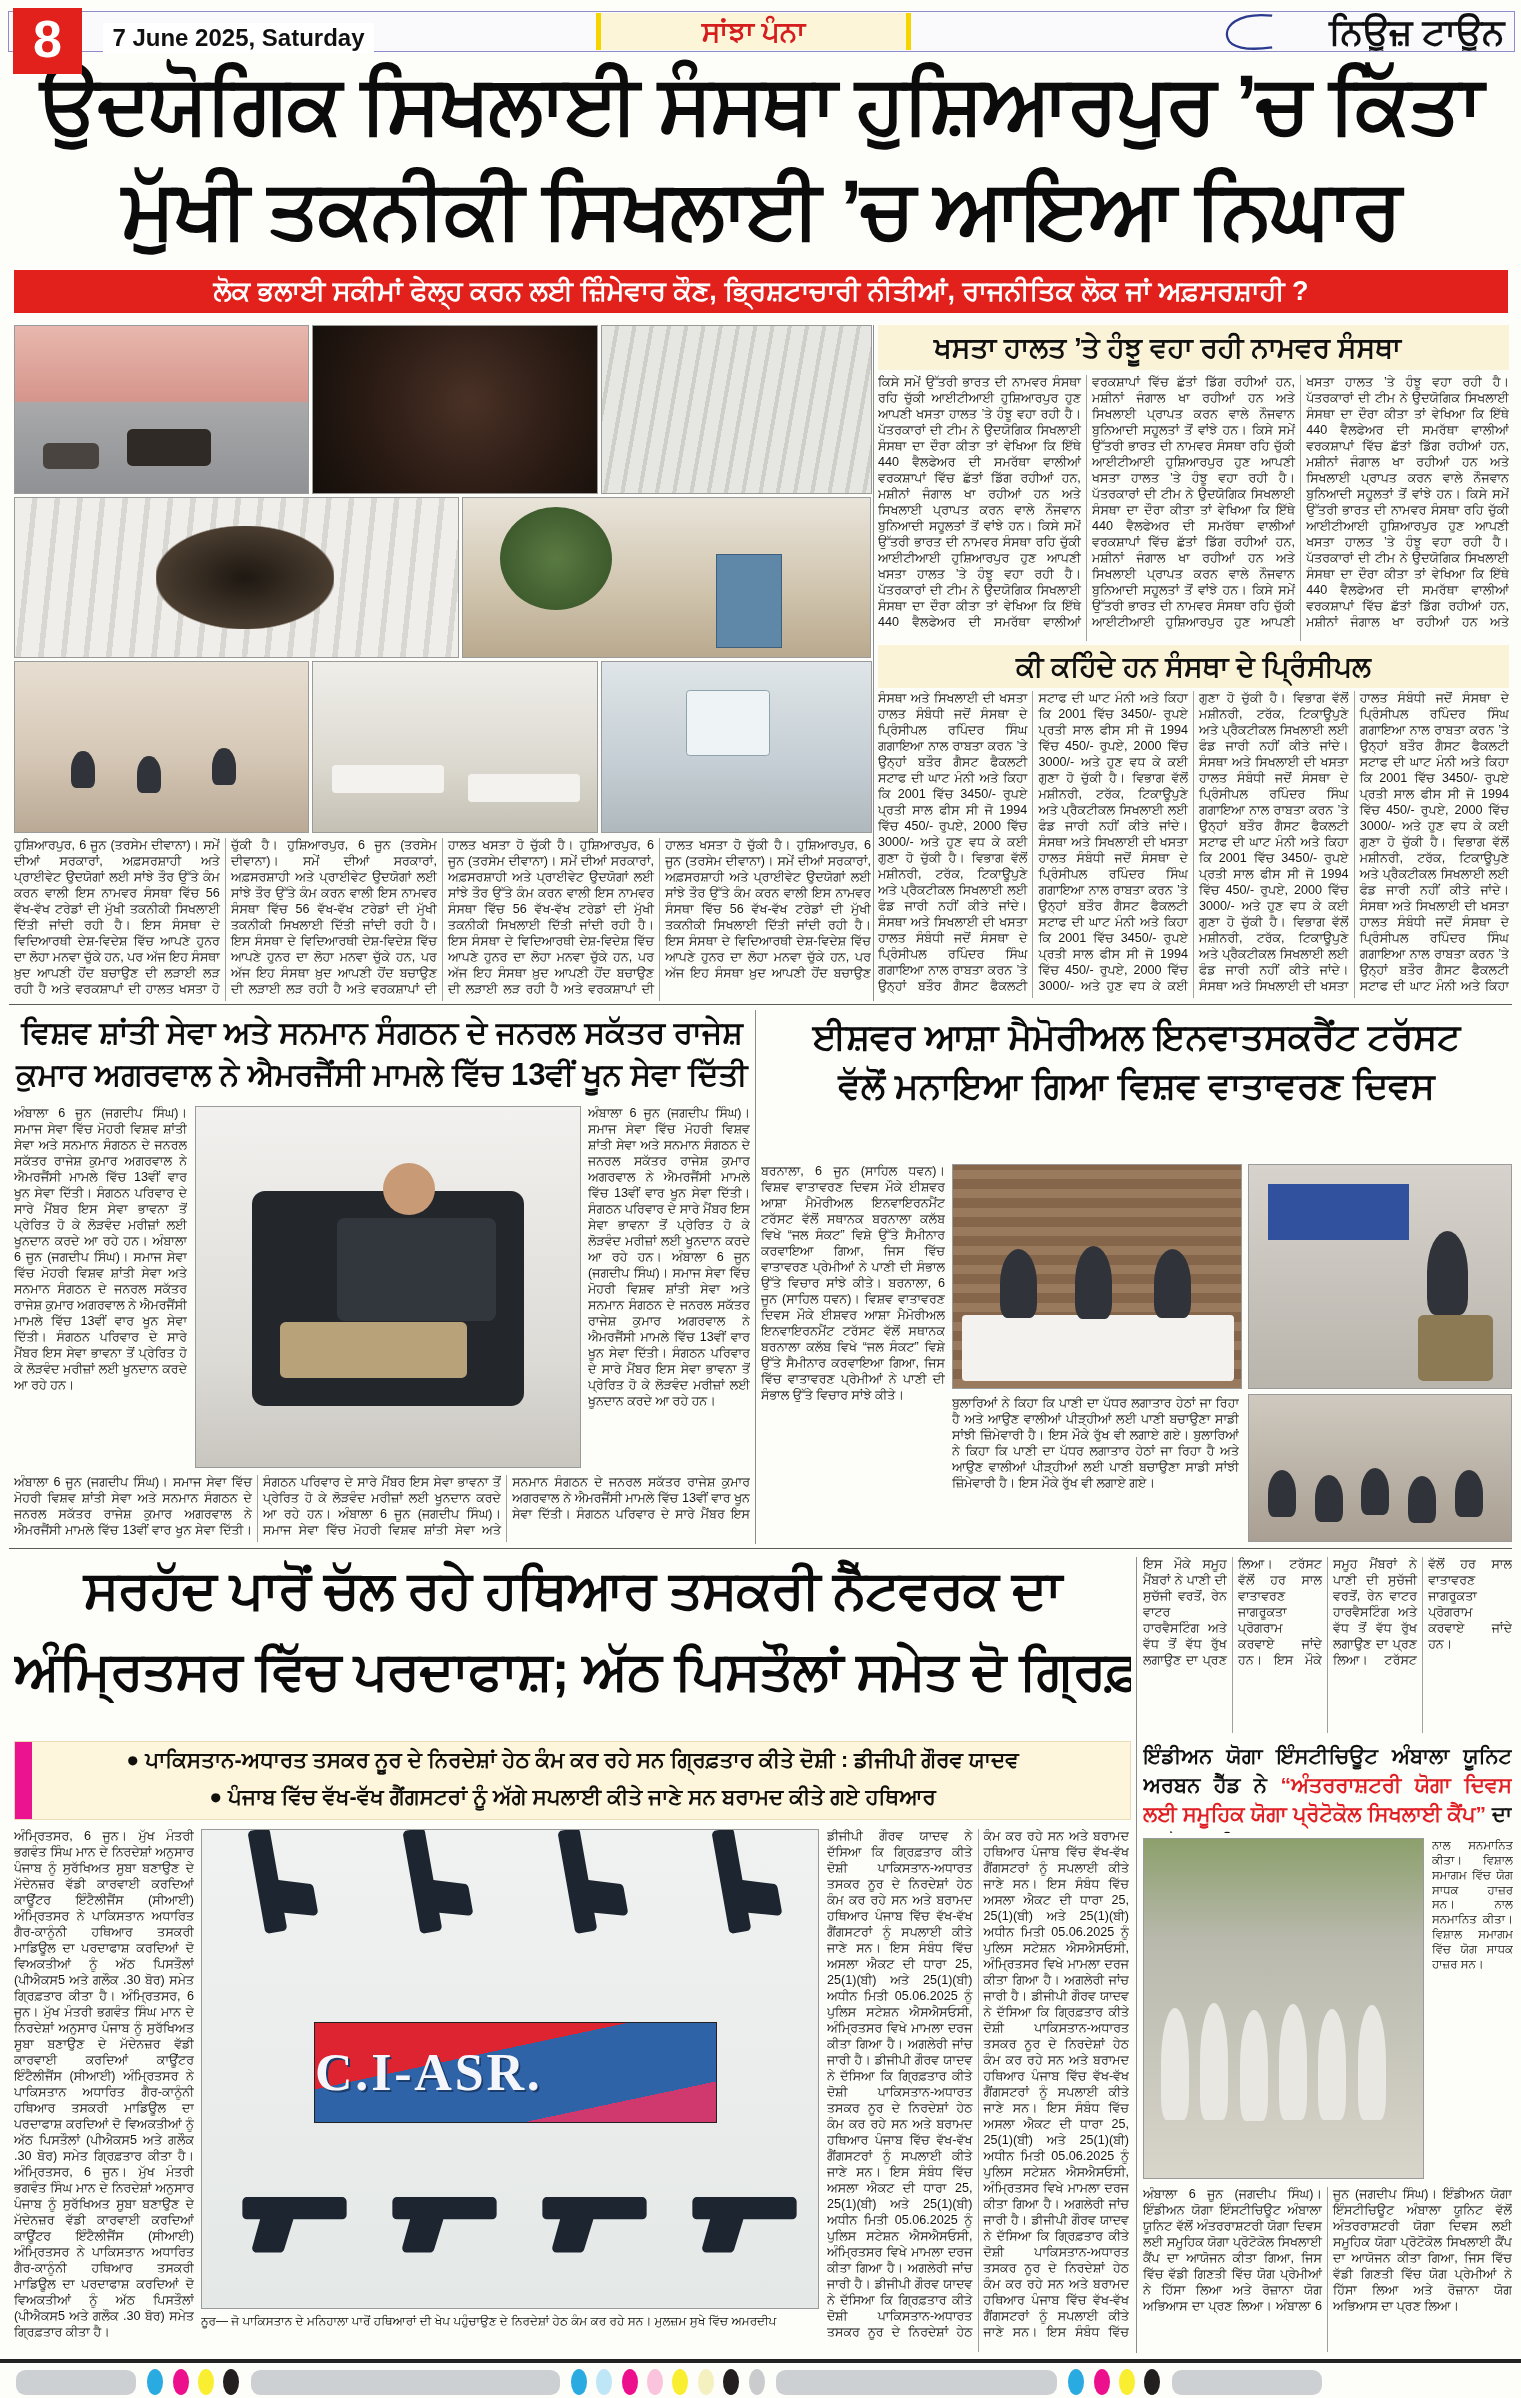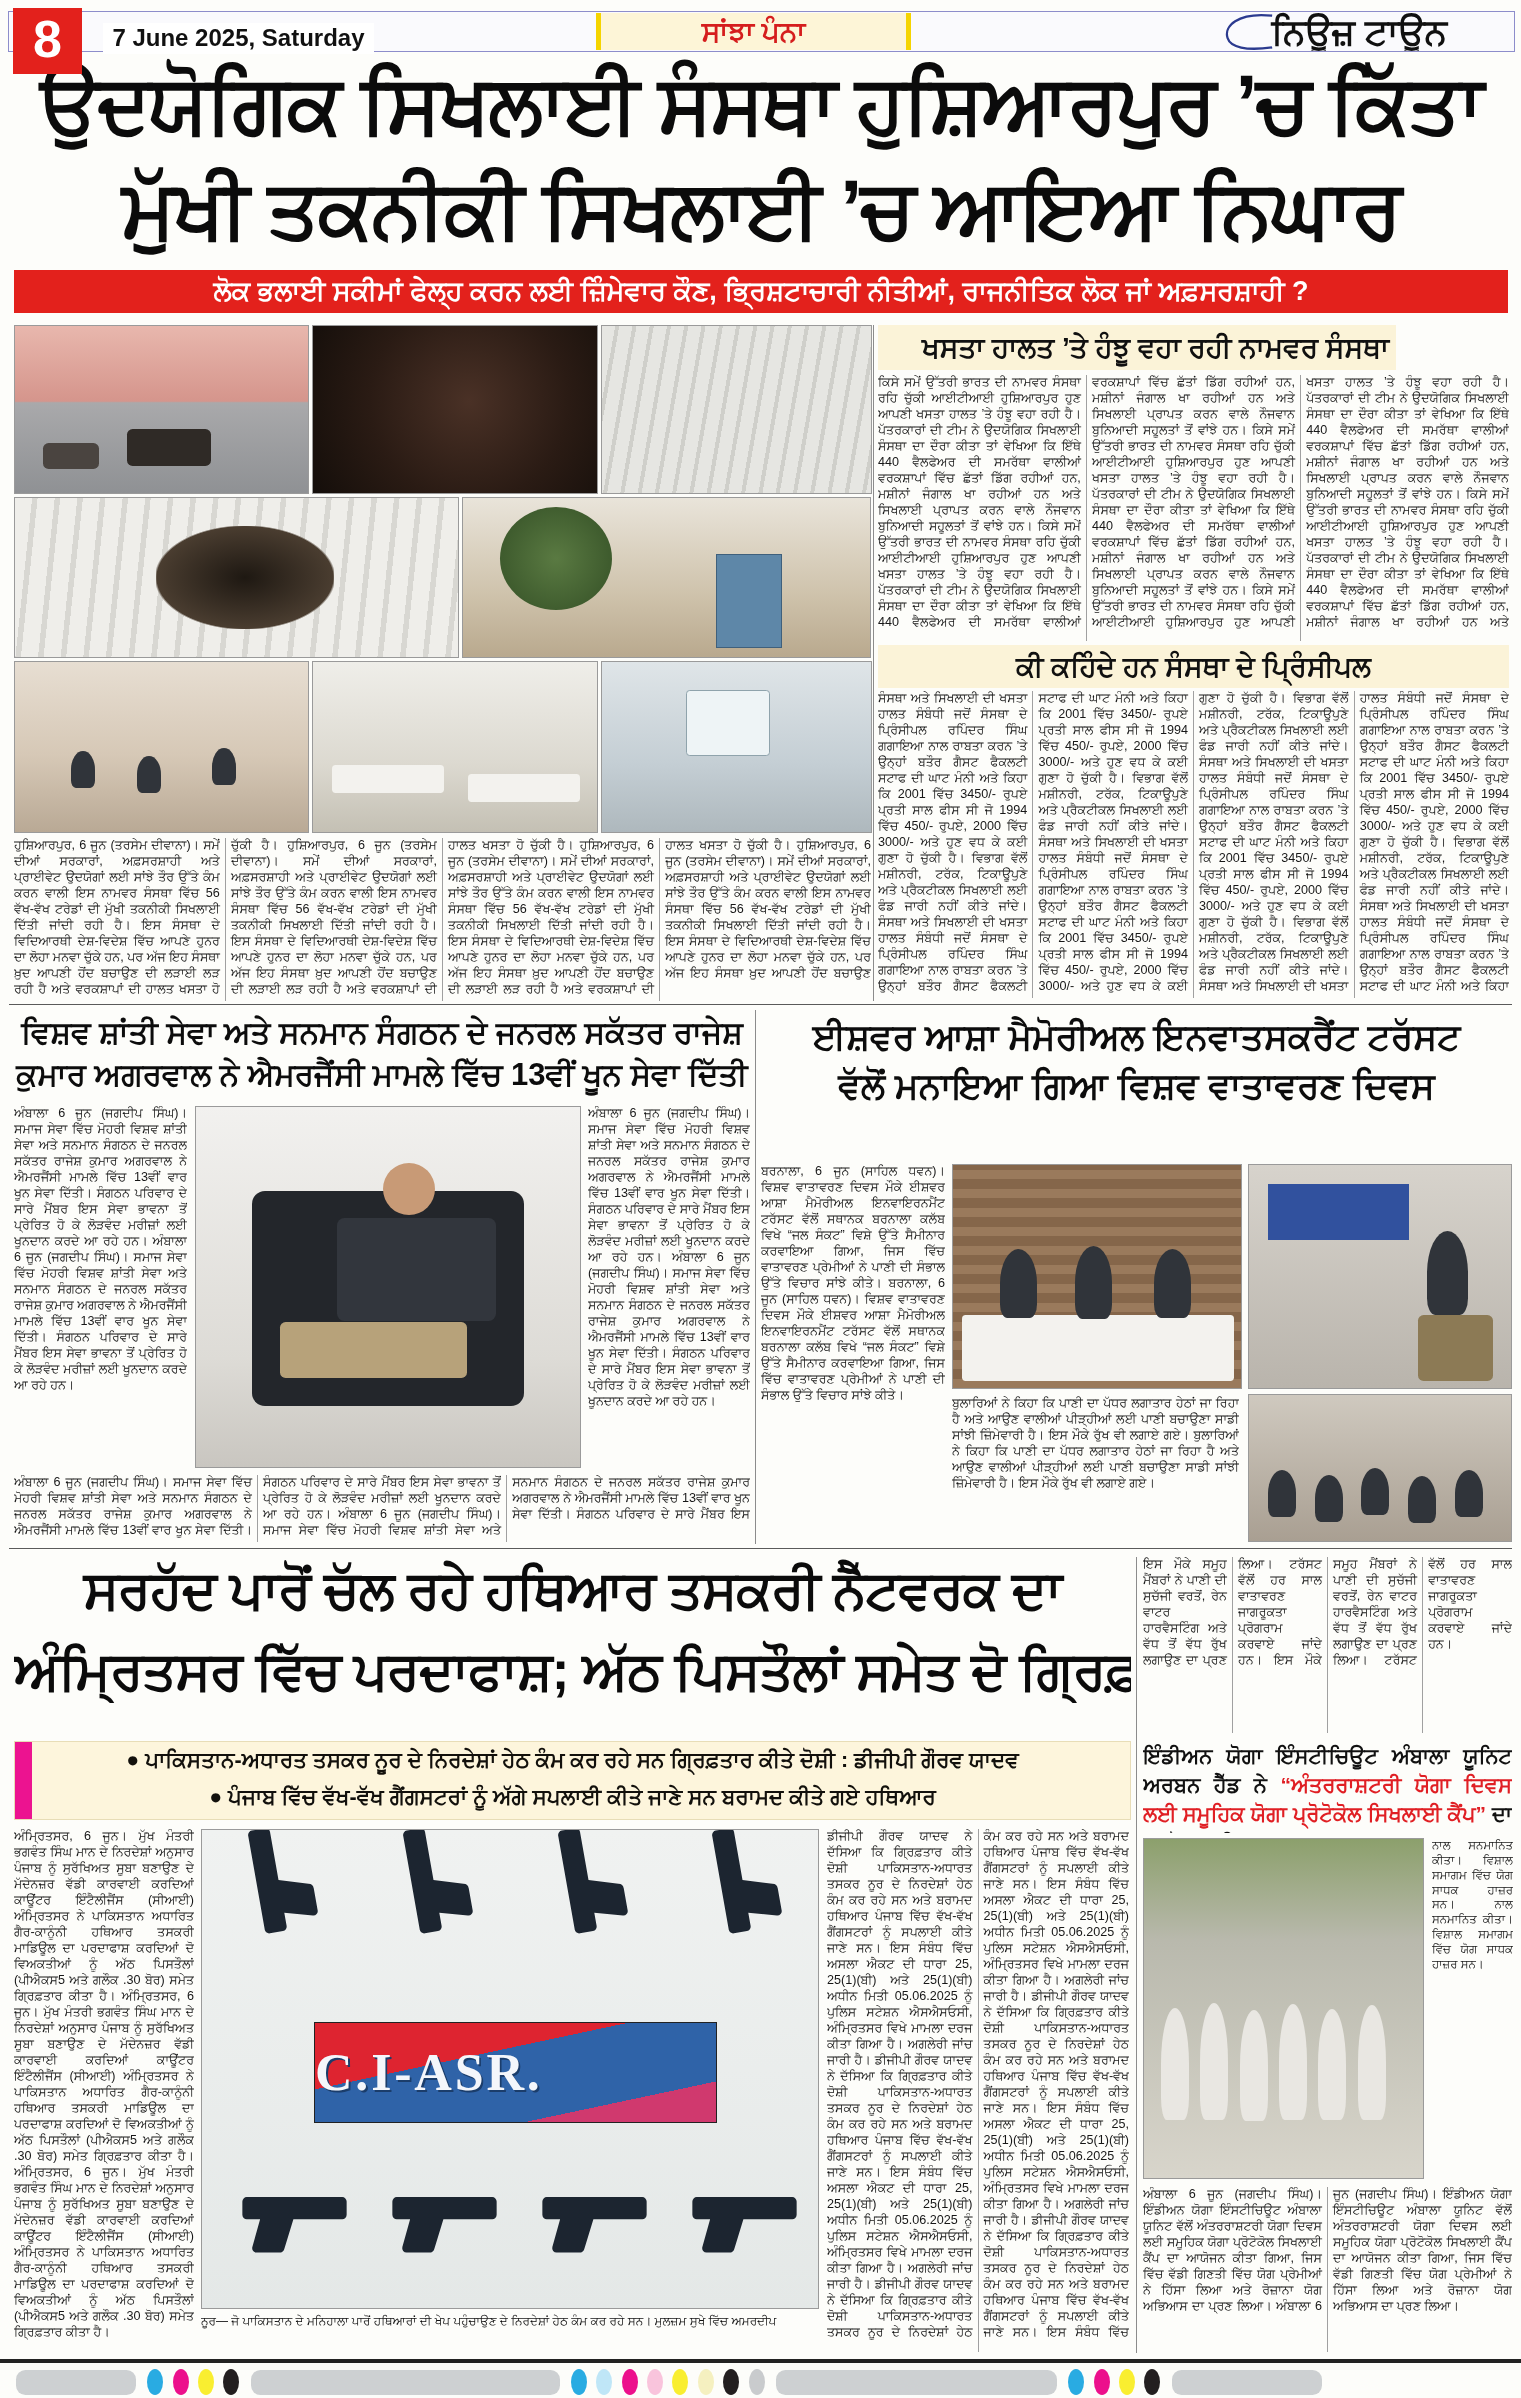--- a/index.html
+++ b/index.html
@@ -9,21 +9,21 @@
   .abs{position:absolute;overflow:hidden}
 
   
   .hdr-bar{left:7.5px;top:11.2px;width:1507px;height:41px;background:#fafafd;border:1.9px solid #8d8dcb}
   .pageno{left:13px;top:7.5px;width:69px;height:66px;background:#e3211c;color:#fff;
           font-size:52px;font-weight:800;text-align:center;line-height:62px;z-index:3}
   .date-txt{left:103px;top:22.5px;font-size:24px;font-weight:700;color:#111;background:#fff;padding:1.9px 9.4px}
   .sec-box{left:596px;top:13px;width:315px;height:37px;background:#fdf5d7;
            border-left:5.6px solid #f5d400;border-right:5.6px solid #f5d400;
            text-align:center;line-height:37px;font-size:28px;font-weight:800;color:#d51d1d;z-index:2}
-  .masthead{left:1214px;top:12px;width:298px;height:39px;text-align:center;z-index:2;background:#fafafd}
+  .masthead{left:1214px;top:12px;width:298px;height:39px;text-align:right;z-index:2;background:#fafafd}
   .masthead .mh-txt{font-size:36px;font-weight:800;color:#101010;line-height:39px;padding-right:7.5px}
   .mh-swoosh{position:absolute;left:3.7px;top:0}
 
   
   .h1{left:0;top:54px;width:1522px;font-size:81px;font-weight:800;text-align:center;
       letter-spacing:-1.9px;color:#0b0b0b;line-height:101px;white-space:nowrap}
   .h1b{top:159px}
   .strap{left:14px;top:270px;width:1494px;height:43px;background:#e3211c;color:#fff;
          font-size:27px;font-weight:700;text-align:center;line-height:43px}
   .photo{border:0.9px solid #9a9a9a}
@@ -141,21 +141,21 @@
     <div class="cloth" style="left:155px;top:112px;width:112px;height:28px"></div>
   </div>
   <div class="abs photo p-interior" style="left:601px;top:661px;width:271px;height:172px">
     <div class="cloth" style="left:84px;top:28px;width:84px;height:66px;background:#eef4f6;border:1.9px solid #8fa3ac"></div>
   </div>
 
   <div class="abs body-text cols-4" style="left:14px;top:838px;width:857px;height:163px">ਹੁਸ਼ਿਆਰਪੁਰ, 6 ਜੂਨ (ਤਰਸੇਮ ਦੀਵਾਨਾ)। ਸਮੇਂ ਦੀਆਂ ਸਰਕਾਰਾਂ, ਅਫ਼ਸਰਸ਼ਾਹੀ ਅਤੇ ਪ੍ਰਾਈਵੇਟ ਉਦਯੋਗਾਂ ਲਈ ਸਾਂਝੇ ਤੌਰ ਉੱਤੇ ਕੰਮ ਕਰਨ ਵਾਲੀ ਇਸ ਨਾਮਵਰ ਸੰਸਥਾ ਵਿੱਚ 56 ਵੱਖ-ਵੱਖ ਟਰੇਡਾਂ ਦੀ ਮੁੱਖੀ ਤਕਨੀਕੀ ਸਿਖਲਾਈ ਦਿੱਤੀ ਜਾਂਦੀ ਰਹੀ ਹੈ। ਇਸ ਸੰਸਥਾ ਦੇ ਵਿਦਿਆਰਥੀ ਦੇਸ਼-ਵਿਦੇਸ਼ ਵਿੱਚ ਆਪਣੇ ਹੁਨਰ ਦਾ ਲੋਹਾ ਮਨਵਾ ਚੁੱਕੇ ਹਨ, ਪਰ ਅੱਜ ਇਹ ਸੰਸਥਾ ਖ਼ੁਦ ਆਪਣੀ ਹੋਂਦ ਬਚਾਉਣ ਦੀ ਲੜਾਈ ਲੜ ਰਹੀ ਹੈ ਅਤੇ ਵਰਕਸ਼ਾਪਾਂ ਦੀ ਹਾਲਤ ਖਸਤਾ ਹੋ ਚੁੱਕੀ ਹੈ। ਹੁਸ਼ਿਆਰਪੁਰ, 6 ਜੂਨ (ਤਰਸੇਮ ਦੀਵਾਨਾ)। ਸਮੇਂ ਦੀਆਂ ਸਰਕਾਰਾਂ, ਅਫ਼ਸਰਸ਼ਾਹੀ ਅਤੇ ਪ੍ਰਾਈਵੇਟ ਉਦਯੋਗਾਂ ਲਈ ਸਾਂਝੇ ਤੌਰ ਉੱਤੇ ਕੰਮ ਕਰਨ ਵਾਲੀ ਇਸ ਨਾਮਵਰ ਸੰਸਥਾ ਵਿੱਚ 56 ਵੱਖ-ਵੱਖ ਟਰੇਡਾਂ ਦੀ ਮੁੱਖੀ ਤਕਨੀਕੀ ਸਿਖਲਾਈ ਦਿੱਤੀ ਜਾਂਦੀ ਰਹੀ ਹੈ। ਇਸ ਸੰਸਥਾ ਦੇ ਵਿਦਿਆਰਥੀ ਦੇਸ਼-ਵਿਦੇਸ਼ ਵਿੱਚ ਆਪਣੇ ਹੁਨਰ ਦਾ ਲੋਹਾ ਮਨਵਾ ਚੁੱਕੇ ਹਨ, ਪਰ ਅੱਜ ਇਹ ਸੰਸਥਾ ਖ਼ੁਦ ਆਪਣੀ ਹੋਂਦ ਬਚਾਉਣ ਦੀ ਲੜਾਈ ਲੜ ਰਹੀ ਹੈ ਅਤੇ ਵਰਕਸ਼ਾਪਾਂ ਦੀ ਹਾਲਤ ਖਸਤਾ ਹੋ ਚੁੱਕੀ ਹੈ। ਹੁਸ਼ਿਆਰਪੁਰ, 6 ਜੂਨ (ਤਰਸੇਮ ਦੀਵਾਨਾ)। ਸਮੇਂ ਦੀਆਂ ਸਰਕਾਰਾਂ, ਅਫ਼ਸਰਸ਼ਾਹੀ ਅਤੇ ਪ੍ਰਾਈਵੇਟ ਉਦਯੋਗਾਂ ਲਈ ਸਾਂਝੇ ਤੌਰ ਉੱਤੇ ਕੰਮ ਕਰਨ ਵਾਲੀ ਇਸ ਨਾਮਵਰ ਸੰਸਥਾ ਵਿੱਚ 56 ਵੱਖ-ਵੱਖ ਟਰੇਡਾਂ ਦੀ ਮੁੱਖੀ ਤਕਨੀਕੀ ਸਿਖਲਾਈ ਦਿੱਤੀ ਜਾਂਦੀ ਰਹੀ ਹੈ। ਇਸ ਸੰਸਥਾ ਦੇ ਵਿਦਿਆਰਥੀ ਦੇਸ਼-ਵਿਦੇਸ਼ ਵਿੱਚ ਆਪਣੇ ਹੁਨਰ ਦਾ ਲੋਹਾ ਮਨਵਾ ਚੁੱਕੇ ਹਨ, ਪਰ ਅੱਜ ਇਹ ਸੰਸਥਾ ਖ਼ੁਦ ਆਪਣੀ ਹੋਂਦ ਬਚਾਉਣ ਦੀ ਲੜਾਈ ਲੜ ਰਹੀ ਹੈ ਅਤੇ ਵਰਕਸ਼ਾਪਾਂ ਦੀ ਹਾਲਤ ਖਸਤਾ ਹੋ ਚੁੱਕੀ ਹੈ। ਹੁਸ਼ਿਆਰਪੁਰ, 6 ਜੂਨ (ਤਰਸੇਮ ਦੀਵਾਨਾ)। ਸਮੇਂ ਦੀਆਂ ਸਰਕਾਰਾਂ, ਅਫ਼ਸਰਸ਼ਾਹੀ ਅਤੇ ਪ੍ਰਾਈਵੇਟ ਉਦਯੋਗਾਂ ਲਈ ਸਾਂਝੇ ਤੌਰ ਉੱਤੇ ਕੰਮ ਕਰਨ ਵਾਲੀ ਇਸ ਨਾਮਵਰ ਸੰਸਥਾ ਵਿੱਚ 56 ਵੱਖ-ਵੱਖ ਟਰੇਡਾਂ ਦੀ ਮੁੱਖੀ ਤਕਨੀਕੀ ਸਿਖਲਾਈ ਦਿੱਤੀ ਜਾਂਦੀ ਰਹੀ ਹੈ। ਇਸ ਸੰਸਥਾ ਦੇ ਵਿਦਿਆਰਥੀ ਦੇਸ਼-ਵਿਦੇਸ਼ ਵਿੱਚ ਆਪਣੇ ਹੁਨਰ ਦਾ ਲੋਹਾ ਮਨਵਾ ਚੁੱਕੇ ਹਨ, ਪਰ ਅੱਜ ਇਹ ਸੰਸਥਾ ਖ਼ੁਦ ਆਪਣੀ ਹੋਂਦ ਬਚਾਉਣ ਦੀ ਲੜਾਈ ਲੜ ਰਹੀ ਹੈ ਅਤੇ ਵਰਕਸ਼ਾਪਾਂ ਦੀ ਹਾਲਤ ਖਸਤਾ ਹੋ ਚੁੱਕੀ ਹੈ।</div>
 
   <div class="abs rule-v" style="left:873px;top:325px;height:676px"></div>
 
-  <div class="abs cream-head" style="left:878px;top:325px;width:518px;height:45px;font-size:28px;line-height:45px;padding-left:44px">ਖਸਤਾ ਹਾਲਤ ’ਤੇ ਹੰਝੂ ਵਹਾ ਰਹੀ ਨਾਮਵਰ ਸੰਸਥਾ</div>
+  <div class="abs cream-head" style="left:878px;top:325px;width:631px;height:45px;font-size:28px;line-height:45px;padding-left:56px">ਖਸਤਾ ਹਾਲਤ ’ਤੇ ਹੰਝੂ ਵਹਾ ਰਹੀ ਨਾਮਵਰ ਸੰਸਥਾ</div>
   <div class="abs body-text cols-3" style="left:878px;top:375px;width:631px;height:266px">ਕਿਸੇ ਸਮੇਂ ਉੱਤਰੀ ਭਾਰਤ ਦੀ ਨਾਮਵਰ ਸੰਸਥਾ ਰਹਿ ਚੁੱਕੀ ਆਈਟੀਆਈ ਹੁਸ਼ਿਆਰਪੁਰ ਹੁਣ ਆਪਣੀ ਖਸਤਾ ਹਾਲਤ ’ਤੇ ਹੰਝੂ ਵਹਾ ਰਹੀ ਹੈ। ਪੱਤਰਕਾਰਾਂ ਦੀ ਟੀਮ ਨੇ ਉਦਯੋਗਿਕ ਸਿਖਲਾਈ ਸੰਸਥਾ ਦਾ ਦੌਰਾ ਕੀਤਾ ਤਾਂ ਵੇਖਿਆ ਕਿ ਇੱਥੇ 440 ਵੈਲਫੇਅਰ ਦੀ ਸਮਰੱਥਾ ਵਾਲੀਆਂ ਵਰਕਸ਼ਾਪਾਂ ਵਿੱਚ ਛੱਤਾਂ ਡਿੱਗ ਰਹੀਆਂ ਹਨ, ਮਸ਼ੀਨਾਂ ਜੰਗਾਲ ਖਾ ਰਹੀਆਂ ਹਨ ਅਤੇ ਸਿਖਲਾਈ ਪ੍ਰਾਪਤ ਕਰਨ ਵਾਲੇ ਨੌਜਵਾਨ ਬੁਨਿਆਦੀ ਸਹੂਲਤਾਂ ਤੋਂ ਵਾਂਝੇ ਹਨ। ਕਿਸੇ ਸਮੇਂ ਉੱਤਰੀ ਭਾਰਤ ਦੀ ਨਾਮਵਰ ਸੰਸਥਾ ਰਹਿ ਚੁੱਕੀ ਆਈਟੀਆਈ ਹੁਸ਼ਿਆਰਪੁਰ ਹੁਣ ਆਪਣੀ ਖਸਤਾ ਹਾਲਤ ’ਤੇ ਹੰਝੂ ਵਹਾ ਰਹੀ ਹੈ। ਪੱਤਰਕਾਰਾਂ ਦੀ ਟੀਮ ਨੇ ਉਦਯੋਗਿਕ ਸਿਖਲਾਈ ਸੰਸਥਾ ਦਾ ਦੌਰਾ ਕੀਤਾ ਤਾਂ ਵੇਖਿਆ ਕਿ ਇੱਥੇ 440 ਵੈਲਫੇਅਰ ਦੀ ਸਮਰੱਥਾ ਵਾਲੀਆਂ ਵਰਕਸ਼ਾਪਾਂ ਵਿੱਚ ਛੱਤਾਂ ਡਿੱਗ ਰਹੀਆਂ ਹਨ, ਮਸ਼ੀਨਾਂ ਜੰਗਾਲ ਖਾ ਰਹੀਆਂ ਹਨ ਅਤੇ ਸਿਖਲਾਈ ਪ੍ਰਾਪਤ ਕਰਨ ਵਾਲੇ ਨੌਜਵਾਨ ਬੁਨਿਆਦੀ ਸਹੂਲਤਾਂ ਤੋਂ ਵਾਂਝੇ ਹਨ। ਕਿਸੇ ਸਮੇਂ ਉੱਤਰੀ ਭਾਰਤ ਦੀ ਨਾਮਵਰ ਸੰਸਥਾ ਰਹਿ ਚੁੱਕੀ ਆਈਟੀਆਈ ਹੁਸ਼ਿਆਰਪੁਰ ਹੁਣ ਆਪਣੀ ਖਸਤਾ ਹਾਲਤ ’ਤੇ ਹੰਝੂ ਵਹਾ ਰਹੀ ਹੈ। ਪੱਤਰਕਾਰਾਂ ਦੀ ਟੀਮ ਨੇ ਉਦਯੋਗਿਕ ਸਿਖਲਾਈ ਸੰਸਥਾ ਦਾ ਦੌਰਾ ਕੀਤਾ ਤਾਂ ਵੇਖਿਆ ਕਿ ਇੱਥੇ 440 ਵੈਲਫੇਅਰ ਦੀ ਸਮਰੱਥਾ ਵਾਲੀਆਂ ਵਰਕਸ਼ਾਪਾਂ ਵਿੱਚ ਛੱਤਾਂ ਡਿੱਗ ਰਹੀਆਂ ਹਨ, ਮਸ਼ੀਨਾਂ ਜੰਗਾਲ ਖਾ ਰਹੀਆਂ ਹਨ ਅਤੇ ਸਿਖਲਾਈ ਪ੍ਰਾਪਤ ਕਰਨ ਵਾਲੇ ਨੌਜਵਾਨ ਬੁਨਿਆਦੀ ਸਹੂਲਤਾਂ ਤੋਂ ਵਾਂਝੇ ਹਨ। ਕਿਸੇ ਸਮੇਂ ਉੱਤਰੀ ਭਾਰਤ ਦੀ ਨਾਮਵਰ ਸੰਸਥਾ ਰਹਿ ਚੁੱਕੀ ਆਈਟੀਆਈ ਹੁਸ਼ਿਆਰਪੁਰ ਹੁਣ ਆਪਣੀ ਖਸਤਾ ਹਾਲਤ ’ਤੇ ਹੰਝੂ ਵਹਾ ਰਹੀ ਹੈ। ਪੱਤਰਕਾਰਾਂ ਦੀ ਟੀਮ ਨੇ ਉਦਯੋਗਿਕ ਸਿਖਲਾਈ ਸੰਸਥਾ ਦਾ ਦੌਰਾ ਕੀਤਾ ਤਾਂ ਵੇਖਿਆ ਕਿ ਇੱਥੇ 440 ਵੈਲਫੇਅਰ ਦੀ ਸਮਰੱਥਾ ਵਾਲੀਆਂ ਵਰਕਸ਼ਾਪਾਂ ਵਿੱਚ ਛੱਤਾਂ ਡਿੱਗ ਰਹੀਆਂ ਹਨ, ਮਸ਼ੀਨਾਂ ਜੰਗਾਲ ਖਾ ਰਹੀਆਂ ਹਨ ਅਤੇ ਸਿਖਲਾਈ ਪ੍ਰਾਪਤ ਕਰਨ ਵਾਲੇ ਨੌਜਵਾਨ ਬੁਨਿਆਦੀ ਸਹੂਲਤਾਂ ਤੋਂ ਵਾਂਝੇ ਹਨ। ਕਿਸੇ ਸਮੇਂ ਉੱਤਰੀ ਭਾਰਤ ਦੀ ਨਾਮਵਰ ਸੰਸਥਾ ਰਹਿ ਚੁੱਕੀ ਆਈਟੀਆਈ ਹੁਸ਼ਿਆਰਪੁਰ ਹੁਣ ਆਪਣੀ ਖਸਤਾ ਹਾਲਤ ’ਤੇ ਹੰਝੂ ਵਹਾ ਰਹੀ ਹੈ। ਪੱਤਰਕਾਰਾਂ ਦੀ ਟੀਮ ਨੇ ਉਦਯੋਗਿਕ ਸਿਖਲਾਈ ਸੰਸਥਾ ਦਾ ਦੌਰਾ ਕੀਤਾ ਤਾਂ ਵੇਖਿਆ ਕਿ ਇੱਥੇ 440 ਵੈਲਫੇਅਰ ਦੀ ਸਮਰੱਥਾ ਵਾਲੀਆਂ ਵਰਕਸ਼ਾਪਾਂ ਵਿੱਚ ਛੱਤਾਂ ਡਿੱਗ ਰਹੀਆਂ ਹਨ, ਮਸ਼ੀਨਾਂ ਜੰਗਾਲ ਖਾ ਰਹੀਆਂ ਹਨ ਅਤੇ ਸਿਖਲਾਈ ਪ੍ਰਾਪਤ ਕਰਨ ਵਾਲੇ ਨੌਜਵਾਨ ਬੁਨਿਆਦੀ ਸਹੂਲਤਾਂ ਤੋਂ ਵਾਂਝੇ ਹਨ।</div>
 
   <div class="abs cream-head" style="left:878px;top:645px;width:631px;height:43px;font-size:28px;line-height:43px;text-align:center">ਕੀ ਕਹਿੰਦੇ ਹਨ ਸੰਸਥਾ ਦੇ ਪ੍ਰਿੰਸੀਪਲ</div>
   <div class="abs body-text cols-4" style="left:878px;top:691px;width:631px;height:307px">ਸੰਸਥਾ ਅਤੇ ਸਿਖਲਾਈ ਦੀ ਖਸਤਾ ਹਾਲਤ ਸੰਬੰਧੀ ਜਦੋਂ ਸੰਸਥਾ ਦੇ ਪ੍ਰਿੰਸੀਪਲ ਰਪਿੰਦਰ ਸਿੰਘ ਗਗਾਇਆ ਨਾਲ ਰਾਬਤਾ ਕਰਨ ’ਤੇ ਉਨ੍ਹਾਂ ਬਤੌਰ ਗੈਸਟ ਫੈਕਲਟੀ ਸਟਾਫ ਦੀ ਘਾਟ ਮੰਨੀ ਅਤੇ ਕਿਹਾ ਕਿ 2001 ਵਿੱਚ 3450/- ਰੁਪਏ ਪ੍ਰਤੀ ਸਾਲ ਫੀਸ ਸੀ ਜੋ 1994 ਵਿੱਚ 450/- ਰੁਪਏ, 2000 ਵਿੱਚ 3000/- ਅਤੇ ਹੁਣ ਵਧ ਕੇ ਕਈ ਗੁਣਾ ਹੋ ਚੁੱਕੀ ਹੈ। ਵਿਭਾਗ ਵੱਲੋਂ ਮਸ਼ੀਨਰੀ, ਟਰੱਕ, ਟਿਕਾਊਪੁਣੇ ਅਤੇ ਪ੍ਰੈਕਟੀਕਲ ਸਿਖਲਾਈ ਲਈ ਫੰਡ ਜਾਰੀ ਨਹੀਂ ਕੀਤੇ ਜਾਂਦੇ। ਸੰਸਥਾ ਅਤੇ ਸਿਖਲਾਈ ਦੀ ਖਸਤਾ ਹਾਲਤ ਸੰਬੰਧੀ ਜਦੋਂ ਸੰਸਥਾ ਦੇ ਪ੍ਰਿੰਸੀਪਲ ਰਪਿੰਦਰ ਸਿੰਘ ਗਗਾਇਆ ਨਾਲ ਰਾਬਤਾ ਕਰਨ ’ਤੇ ਉਨ੍ਹਾਂ ਬਤੌਰ ਗੈਸਟ ਫੈਕਲਟੀ ਸਟਾਫ ਦੀ ਘਾਟ ਮੰਨੀ ਅਤੇ ਕਿਹਾ ਕਿ 2001 ਵਿੱਚ 3450/- ਰੁਪਏ ਪ੍ਰਤੀ ਸਾਲ ਫੀਸ ਸੀ ਜੋ 1994 ਵਿੱਚ 450/- ਰੁਪਏ, 2000 ਵਿੱਚ 3000/- ਅਤੇ ਹੁਣ ਵਧ ਕੇ ਕਈ ਗੁਣਾ ਹੋ ਚੁੱਕੀ ਹੈ। ਵਿਭਾਗ ਵੱਲੋਂ ਮਸ਼ੀਨਰੀ, ਟਰੱਕ, ਟਿਕਾਊਪੁਣੇ ਅਤੇ ਪ੍ਰੈਕਟੀਕਲ ਸਿਖਲਾਈ ਲਈ ਫੰਡ ਜਾਰੀ ਨਹੀਂ ਕੀਤੇ ਜਾਂਦੇ। ਸੰਸਥਾ ਅਤੇ ਸਿਖਲਾਈ ਦੀ ਖਸਤਾ ਹਾਲਤ ਸੰਬੰਧੀ ਜਦੋਂ ਸੰਸਥਾ ਦੇ ਪ੍ਰਿੰਸੀਪਲ ਰਪਿੰਦਰ ਸਿੰਘ ਗਗਾਇਆ ਨਾਲ ਰਾਬਤਾ ਕਰਨ ’ਤੇ ਉਨ੍ਹਾਂ ਬਤੌਰ ਗੈਸਟ ਫੈਕਲਟੀ ਸਟਾਫ ਦੀ ਘਾਟ ਮੰਨੀ ਅਤੇ ਕਿਹਾ ਕਿ 2001 ਵਿੱਚ 3450/- ਰੁਪਏ ਪ੍ਰਤੀ ਸਾਲ ਫੀਸ ਸੀ ਜੋ 1994 ਵਿੱਚ 450/- ਰੁਪਏ, 2000 ਵਿੱਚ 3000/- ਅਤੇ ਹੁਣ ਵਧ ਕੇ ਕਈ ਗੁਣਾ ਹੋ ਚੁੱਕੀ ਹੈ। ਵਿਭਾਗ ਵੱਲੋਂ ਮਸ਼ੀਨਰੀ, ਟਰੱਕ, ਟਿਕਾਊਪੁਣੇ ਅਤੇ ਪ੍ਰੈਕਟੀਕਲ ਸਿਖਲਾਈ ਲਈ ਫੰਡ ਜਾਰੀ ਨਹੀਂ ਕੀਤੇ ਜਾਂਦੇ। ਸੰਸਥਾ ਅਤੇ ਸਿਖਲਾਈ ਦੀ ਖਸਤਾ ਹਾਲਤ ਸੰਬੰਧੀ ਜਦੋਂ ਸੰਸਥਾ ਦੇ ਪ੍ਰਿੰਸੀਪਲ ਰਪਿੰਦਰ ਸਿੰਘ ਗਗਾਇਆ ਨਾਲ ਰਾਬਤਾ ਕਰਨ ’ਤੇ ਉਨ੍ਹਾਂ ਬਤੌਰ ਗੈਸਟ ਫੈਕਲਟੀ ਸਟਾਫ ਦੀ ਘਾਟ ਮੰਨੀ ਅਤੇ ਕਿਹਾ ਕਿ 2001 ਵਿੱਚ 3450/- ਰੁਪਏ ਪ੍ਰਤੀ ਸਾਲ ਫੀਸ ਸੀ ਜੋ 1994 ਵਿੱਚ 450/- ਰੁਪਏ, 2000 ਵਿੱਚ 3000/- ਅਤੇ ਹੁਣ ਵਧ ਕੇ ਕਈ ਗੁਣਾ ਹੋ ਚੁੱਕੀ ਹੈ। ਵਿਭਾਗ ਵੱਲੋਂ ਮਸ਼ੀਨਰੀ, ਟਰੱਕ, ਟਿਕਾਊਪੁਣੇ ਅਤੇ ਪ੍ਰੈਕਟੀਕਲ ਸਿਖਲਾਈ ਲਈ ਫੰਡ ਜਾਰੀ ਨਹੀਂ ਕੀਤੇ ਜਾਂਦੇ। ਸੰਸਥਾ ਅਤੇ ਸਿਖਲਾਈ ਦੀ ਖਸਤਾ ਹਾਲਤ ਸੰਬੰਧੀ ਜਦੋਂ ਸੰਸਥਾ ਦੇ ਪ੍ਰਿੰਸੀਪਲ ਰਪਿੰਦਰ ਸਿੰਘ ਗਗਾਇਆ ਨਾਲ ਰਾਬਤਾ ਕਰਨ ’ਤੇ ਉਨ੍ਹਾਂ ਬਤੌਰ ਗੈਸਟ ਫੈਕਲਟੀ ਸਟਾਫ ਦੀ ਘਾਟ ਮੰਨੀ ਅਤੇ ਕਿਹਾ ਕਿ 2001 ਵਿੱਚ 3450/- ਰੁਪਏ ਪ੍ਰਤੀ ਸਾਲ ਫੀਸ ਸੀ ਜੋ 1994 ਵਿੱਚ 450/- ਰੁਪਏ, 2000 ਵਿੱਚ 3000/- ਅਤੇ ਹੁਣ ਵਧ ਕੇ ਕਈ ਗੁਣਾ ਹੋ ਚੁੱਕੀ ਹੈ। ਵਿਭਾਗ ਵੱਲੋਂ ਮਸ਼ੀਨਰੀ, ਟਰੱਕ, ਟਿਕਾਊਪੁਣੇ ਅਤੇ ਪ੍ਰੈਕਟੀਕਲ ਸਿਖਲਾਈ ਲਈ ਫੰਡ ਜਾਰੀ ਨਹੀਂ ਕੀਤੇ ਜਾਂਦੇ। ਸੰਸਥਾ ਅਤੇ ਸਿਖਲਾਈ ਦੀ ਖਸਤਾ ਹਾਲਤ ਸੰਬੰਧੀ ਜਦੋਂ ਸੰਸਥਾ ਦੇ ਪ੍ਰਿੰਸੀਪਲ ਰਪਿੰਦਰ ਸਿੰਘ ਗਗਾਇਆ ਨਾਲ ਰਾਬਤਾ ਕਰਨ ’ਤੇ ਉਨ੍ਹਾਂ ਬਤੌਰ ਗੈਸਟ ਫੈਕਲਟੀ ਸਟਾਫ ਦੀ ਘਾਟ ਮੰਨੀ ਅਤੇ ਕਿਹਾ ਕਿ 2001 ਵਿੱਚ 3450/- ਰੁਪਏ ਪ੍ਰਤੀ ਸਾਲ ਫੀਸ ਸੀ ਜੋ 1994 ਵਿੱਚ 450/- ਰੁਪਏ, 2000 ਵਿੱਚ 3000/- ਅਤੇ ਹੁਣ ਵਧ ਕੇ ਕਈ ਗੁਣਾ ਹੋ ਚੁੱਕੀ ਹੈ। ਵਿਭਾਗ ਵੱਲੋਂ ਮਸ਼ੀਨਰੀ, ਟਰੱਕ, ਟਿਕਾਊਪੁਣੇ ਅਤੇ ਪ੍ਰੈਕਟੀਕਲ ਸਿਖਲਾਈ ਲਈ ਫੰਡ ਜਾਰੀ ਨਹੀਂ ਕੀਤੇ ਜਾਂਦੇ। ਸੰਸਥਾ ਅਤੇ ਸਿਖਲਾਈ ਦੀ ਖਸਤਾ ਹਾਲਤ ਸੰਬੰਧੀ ਜਦੋਂ ਸੰਸਥਾ ਦੇ ਪ੍ਰਿੰਸੀਪਲ ਰਪਿੰਦਰ ਸਿੰਘ ਗਗਾਇਆ ਨਾਲ ਰਾਬਤਾ ਕਰਨ ’ਤੇ ਉਨ੍ਹਾਂ ਬਤੌਰ ਗੈਸਟ ਫੈਕਲਟੀ ਸਟਾਫ ਦੀ ਘਾਟ ਮੰਨੀ ਅਤੇ ਕਿਹਾ ਕਿ 2001 ਵਿੱਚ 3450/- ਰੁਪਏ ਪ੍ਰਤੀ ਸਾਲ ਫੀਸ ਸੀ ਜੋ 1994 ਵਿੱਚ 450/- ਰੁਪਏ, 2000 ਵਿੱਚ 3000/- ਅਤੇ ਹੁਣ ਵਧ ਕੇ ਕਈ ਗੁਣਾ ਹੋ ਚੁੱਕੀ ਹੈ। ਵਿਭਾਗ ਵੱਲੋਂ ਮਸ਼ੀਨਰੀ, ਟਰੱਕ, ਟਿਕਾਊਪੁਣੇ ਅਤੇ ਪ੍ਰੈਕਟੀਕਲ ਸਿਖਲਾਈ ਲਈ ਫੰਡ ਜਾਰੀ ਨਹੀਂ ਕੀਤੇ ਜਾਂਦੇ।</div>
 
   <div class="abs rule-h" style="left:9.4px;top:1004px;width:1503px"></div>
 
   <div class="abs" style="left:14px;top:1012px;width:736px;height:86px;font-size:31px;font-weight:800;text-align:center;line-height:42px;color:#0c0c0c">
     <span>ਵਿਸ਼ਵ ਸ਼ਾਂਤੀ ਸੇਵਾ ਅਤੇ ਸਨਮਾਨ ਸੰਗਠਨ ਦੇ ਜਨਰਲ ਸਕੱਤਰ ਰਾਜੇਸ਼</span><br>
     <span>ਕੁਮਾਰ ਅਗਰਵਾਲ ਨੇ ਐਮਰਜੈਂਸੀ ਮਾਮਲੇ ਵਿੱਚ 13ਵੀਂ ਖੂਨ ਸੇਵਾ ਦਿੱਤੀ</span>

